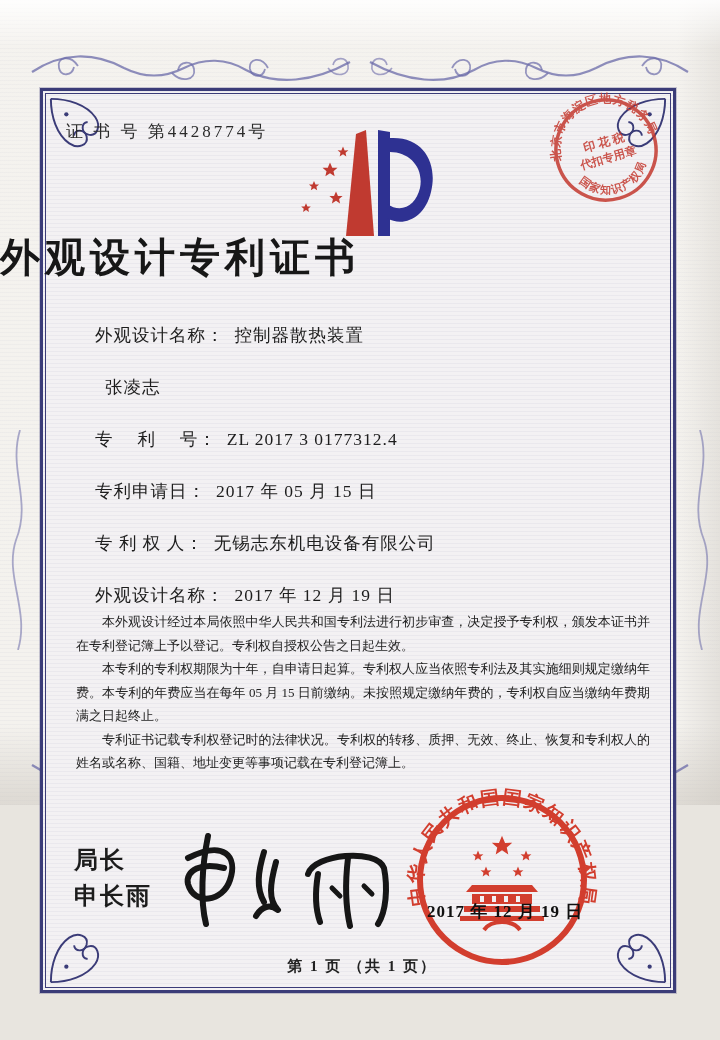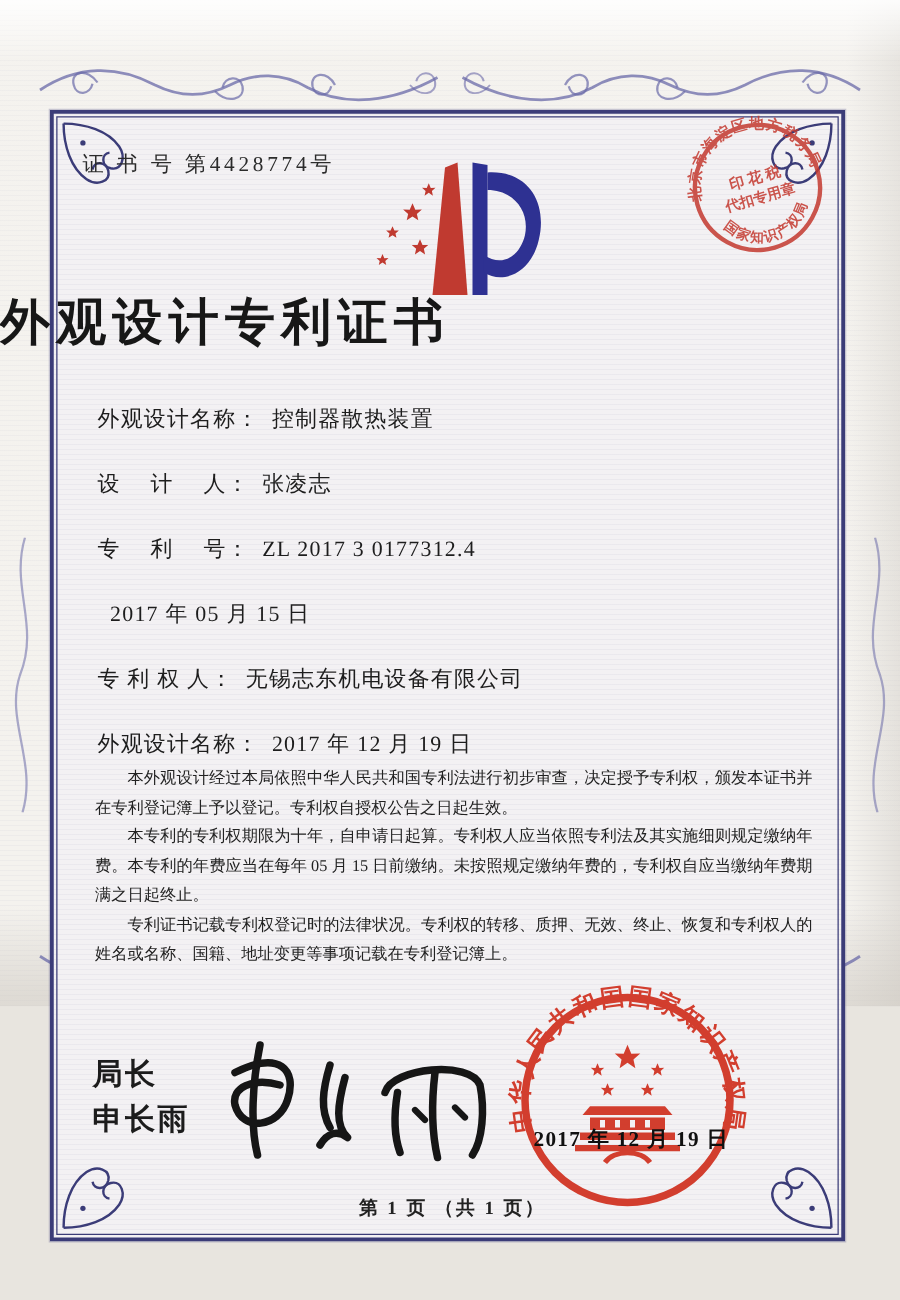--- a/index.html
+++ b/index.html
@@ -46,21 +46,21 @@
   .title{
     position:absolute;left:0;top:230px;width:720px;
     font-size:40px;font-weight:bold;letter-spacing:5px;color:#171717;
     font-family:"Liberation Serif",serif;
   }
   .fields{
     position:absolute;left:78px;top:320px;width:560px;
     display:flex;flex-direction:column;gap:22px;
     font-size:17.5px;color:#1d1d1d;letter-spacing:1px;
   }
-  .field{display:flex;line-height:30px;}
+  .field{display:flex;line-height:30px;margin-left:17px;}
   .field .lab{white-space:pre;}
   .field .val{margin-left:10px;}
   .paras{
     position:absolute;left:76px;top:610px;width:574px;
     font-size:13px;line-height:23.5px;color:#222;
     text-align:justify;
   }
   .paras p{margin:0;text-indent:2em;}
   .director{
     position:absolute;left:74px;top:842px;
@@ -169,28 +169,28 @@
   </svg>
 
   <div class="title">外观设计专利证书</div>
 
   <div class="fields">
     <div class="field">
       <span class="lab">外观设计名称：</span>
       <span class="val">控制器散热装置</span>
     </div>
     <div class="field">
-      <span class="lab">设　 计 　人：</span>
       <span class="val">张凌志</span>
     </div>
     <div class="field">
       <span class="lab">专　 利 　号：</span>
       <span class="val">ZL 2017 3 0177312.4</span>
     </div>
     <div class="field">
+      <span class="lab">专利申请日：</span>
       <span class="val">2017 年 05 月 15 日</span>
     </div>
     <div class="field">
       <span class="lab">专 利 权 人：</span>
       <span class="val">无锡志东机电设备有限公司</span>
     </div>
     <div class="field">
       <span class="lab">外观设计名称：</span>
       <span class="val">2017 年 12 月 19 日</span>
     </div>

